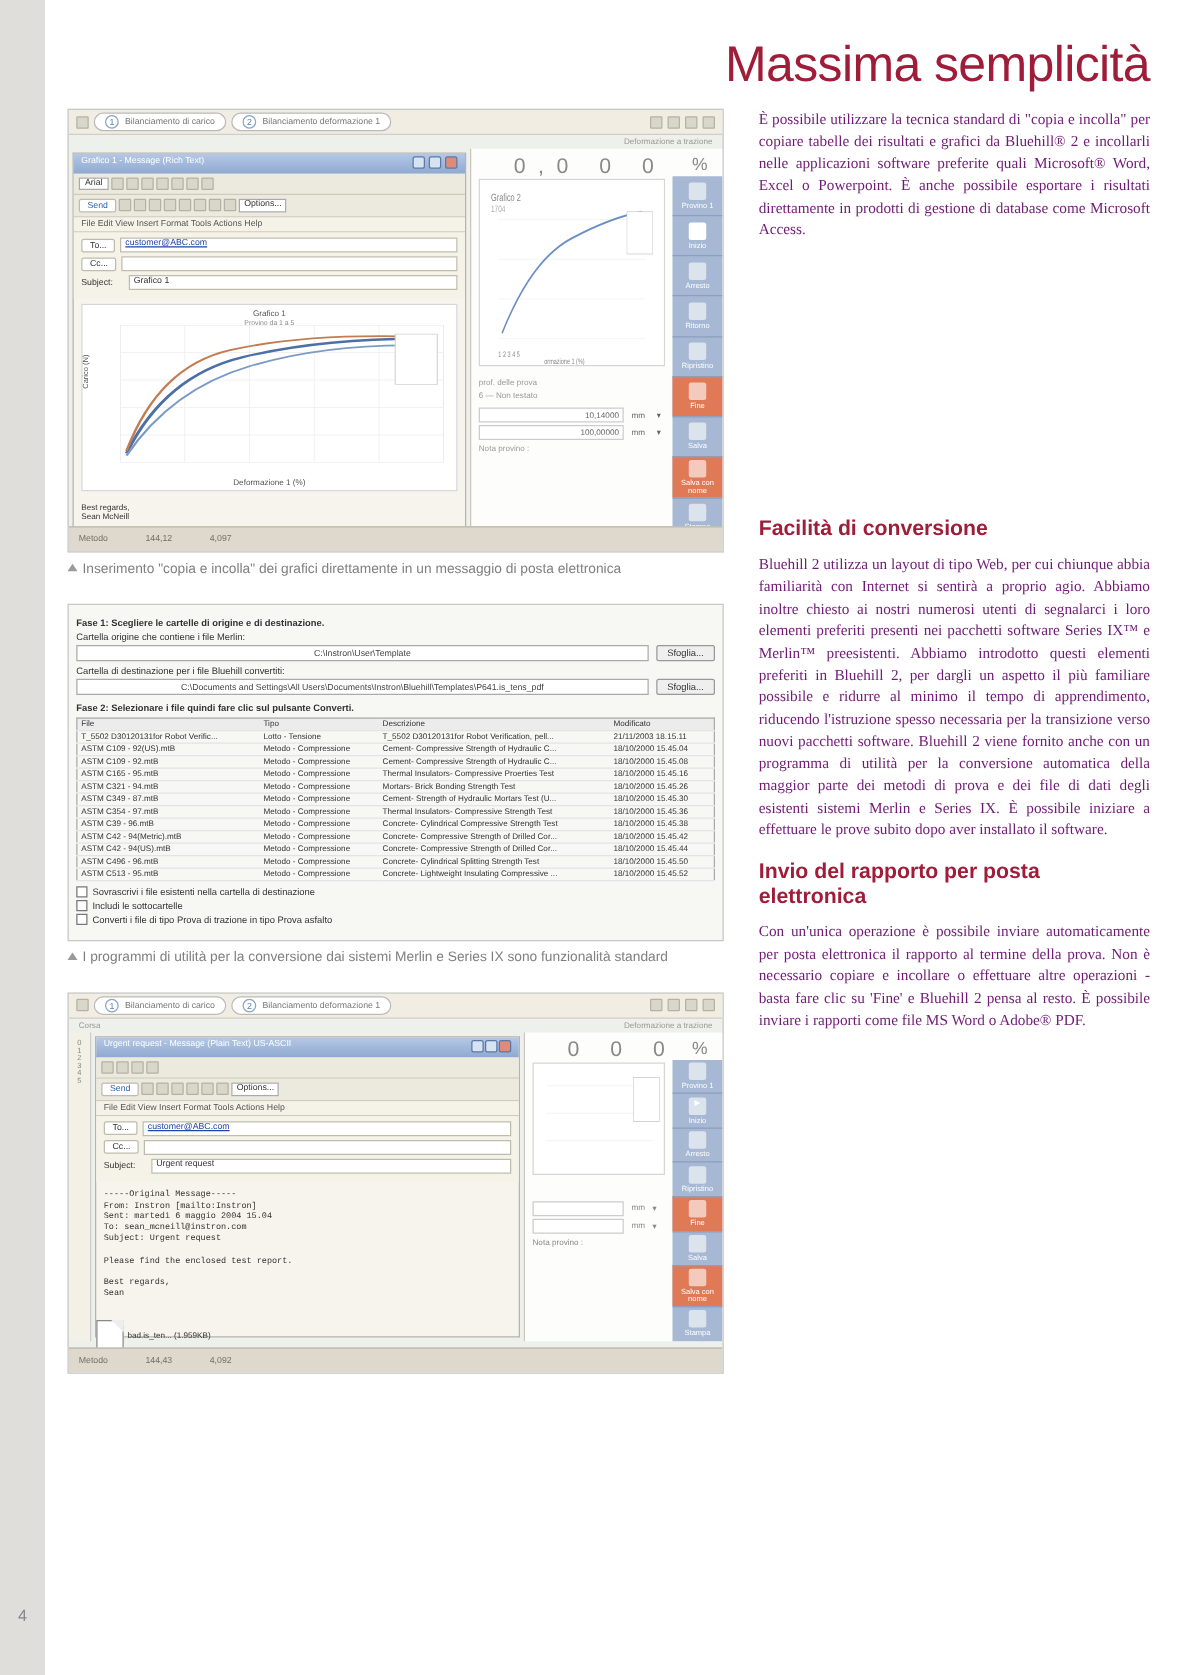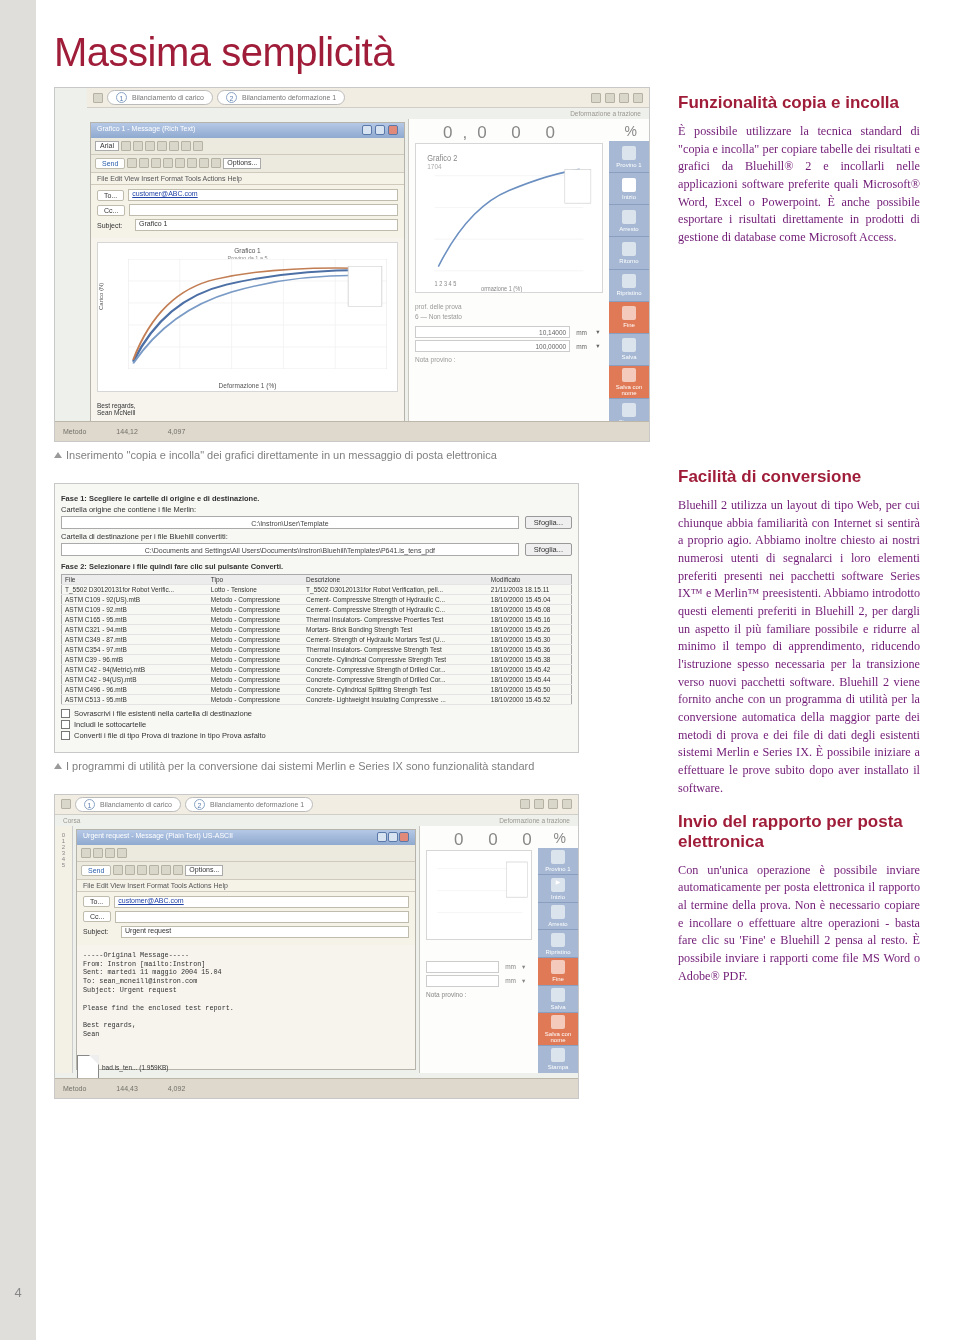--- a/index.html
+++ b/index.html
@@ -36,43 +36,43 @@
     padding: 30px 40px 20px 18px;
     position: relative;
   }
   .main-title {
     font-family: Arial, Helvetica, sans-serif;
     font-size: 40px;
     font-weight: 400;
     color: #a01d3a;
     margin-bottom: 12px;
     letter-spacing: -0.5px;
+    text-align: right;
   }
   .two-col {
     display: flex;
     gap: 28px;
     align-items: flex-start;
   }
   .left-col {
     flex: 0 0 525px;
   }
   .right-col {
     flex: 1;
   }
   .screenshot {
-    width: 596px;
+    width: 525px;
     height: 355px;
     background: #eef0eb;
     border: 1px solid #c8c8c8;
     position: relative;
     overflow: hidden;
     font-family: 'Segoe UI', Tahoma, Arial, sans-serif;
     font-size: 7px;
     color: #333;
-    padding-left: 32px;
   }
   .screenshot2 {
     width: 525px;
     height: 270px;
     background: #f7f7f4;
     border: 1px solid #c8c8c8;
     margin-top: 20px;
     font-family: 'Segoe UI', Tahoma, Arial, sans-serif;
     font-size: 7.5px;
     color: #333;
@@ -701,21 +701,21 @@
                   <span class="ss1-field-btn">Cc...</span>
                   <span class="ss1-field-input"></span>
                 </div>
                 <div class="ss1-field-row">
                   <span style="width:34px;">Subject:</span>
                   <span class="ss1-field-input">Urgent request</span>
                 </div>
               </div>
               <div class="ss3-emailbody">-----Original Message-----
 From: Instron [mailto:Instron]
-Sent: martedì 11 maggio 2004 15.04
+Sent: martedì 6 maggio 2004 15.04
 To: sean_mcneill@instron.com
 Subject: Urgent request
 
 Please find the enclosed test report.
 
 Best regards,
 Sean</div>
               <div class="ss3-attach">
                 <div class="ss3-fileicon"></div>
                 <span>bad.is_ten... (1.959KB)</span>
@@ -785,21 +785,20 @@
           </div>
           <div class="ss1-footer">
             <span>Metodo</span>
             <span>144,43</span>
             <span>4,092</span>
           </div>
         </div>
       </div>
 
       <div class="right-col">
-        <h3 class="section-heading">Funzionalità copia e incolla</h3>
         <p class="body-text">È possibile utilizzare la tecnica standard di "copia e incolla" per copiare tabelle dei risultati e grafici da Bluehill® 2 e incollarli nelle applicazioni software preferite quali Microsoft® Word, Excel o Powerpoint. È anche possibile esportare i risultati direttamente in prodotti di gestione di database come Microsoft Access.</p>
 
         <h3 class="section-heading" style="margin-top:220px;">Facilità di conversione</h3>
         <p class="body-text">Bluehill 2 utilizza un layout di tipo Web, per cui chiunque abbia familiarità con Internet si sentirà a proprio agio. Abbiamo inoltre chiesto ai nostri numerosi utenti di segnalarci i loro elementi preferiti presenti nei pacchetti software Series IX™ e Merlin™ preesistenti. Abbiamo introdotto questi elementi preferiti in Bluehill 2, per dargli un aspetto il più familiare possibile e ridurre al minimo il tempo di apprendimento, riducendo l'istruzione spesso necessaria per la transizione verso nuovi pacchetti software. Bluehill 2 viene fornito anche con un programma di utilità per la conversione automatica della maggior parte dei metodi di prova e dei file di dati degli esistenti sistemi Merlin e Series IX. È possibile iniziare a effettuare le prove subito dopo aver installato il software.</p>
 
         <h3 class="section-heading" style="margin-top:14px;">Invio del rapporto per posta elettronica</h3>
         <p class="body-text">Con un'unica operazione è possibile inviare automaticamente per posta elettronica il rapporto al termine della prova. Non è necessario copiare e incollare o effettuare altre operazioni - basta fare clic su 'Fine' e Bluehill 2 pensa al resto. È possibile inviare i rapporti come file MS Word o Adobe® PDF.</p>
       </div>
     </div>
   </div>

